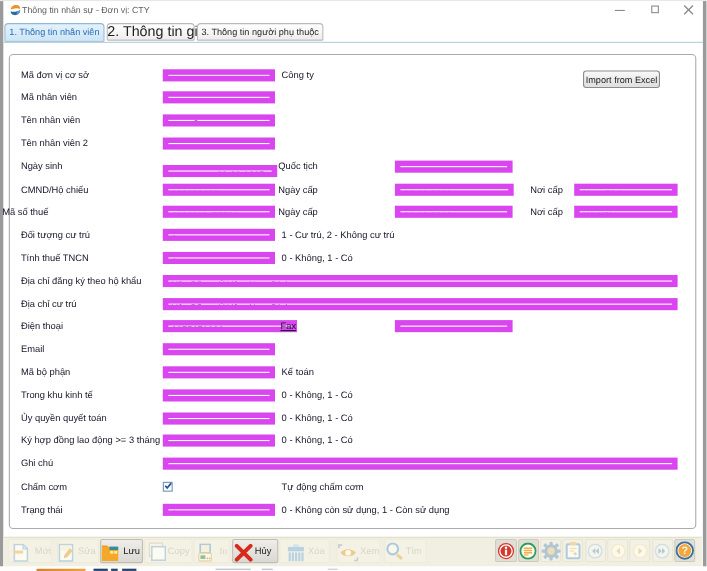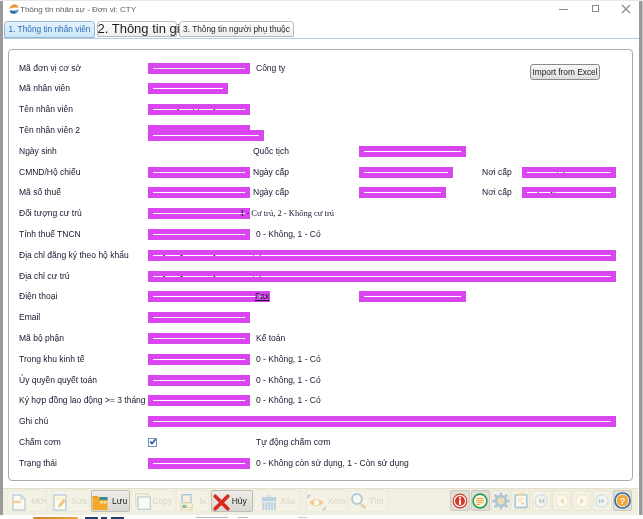--- a/index.html
+++ b/index.html
@@ -41,44 +41,44 @@
  background:linear-gradient(#ffffff,#ededed);border:1px solid #b9b9b9;border-radius:3.5px 3.5px 1px 1px;
  font-size:13px;line-height:14px;text-align:center;color:#1f1f1f;white-space:nowrap;">2. Thông tin giảm trừ</div>
 <div class="abs" style="left:179px;top:21px;width:115px;height:16px;box-sizing:border-box;
  background:linear-gradient(#ffffff,#ededed);border:1px solid #b9b9b9;border-radius:3.5px 3.5px 1px 1px;
  font-size:8.3px;line-height:14px;text-align:center;color:#1f1f1f;white-space:nowrap;">3. Thông tin người phụ thuộc</div>
 <div class="abs" style="left:8px;top:49px;width:625px;height:432px;box-sizing:border-box;border:1px solid #ababab;border-radius:4px;"></div>
 <div class="lbl" style="left:19px;top:62.5px;">Mã đơn vị cơ sở</div>
 <div class="inp dis" style="left:148px;top:62.5px;width:102px;">CTY</div>
 <div class="lbl" style="left:256px;top:62.5px;">Công ty</div>
 <div class="lbl" style="left:19px;top:83.3px;">Mã nhân viên</div>
-<div class="inp" style="left:148px;top:83.3px;width:80px;">NV001</div>
+<div class="inp" style="left:148px;top:83.3px;width:102px;">NV001</div>
 <div class="lbl" style="left:19px;top:104.1px;">Tên nhân viên</div>
 <div class="inp" style="left:148px;top:104.1px;width:102px;">Nguyễn Thị Xuân</div>
 <div class="lbl" style="left:19px;top:124.9px;">Tên nhân viên 2</div>
 <div class="inp" style="left:148px;top:124.9px;width:102px;"></div>
 <div class="lbl" style="left:19px;top:145.7px;">Ngày sinh</div>
-<div class="inp" style="left:148px;top:130px;width:116px;padding-left:44px;">20-03-1985</div>
+<div class="inp" style="left:148px;top:150px;width:104px;padding-left:44px;">20-03-1985</div>
 <div class="lbl" style="left:253px;top:145.7px;">Quốc tịch</div>
 <div class="inp" style="left:359px;top:145.7px;width:107px;"></div>
 <div class="lbl" style="left:19px;top:166.5px;">CMND/Hộ chiếu</div>
 <div class="inp" style="left:148px;top:166.5px;width:102px;">180122480</div>
 <div class="lbl" style="left:253px;top:166.5px;">Ngày cấp</div>
-<div class="inp" style="left:359px;top:166.5px;width:94px;">09-12-2008</div>
+<div class="inp" style="left:359px;top:166.5px;width:108px;">09-12-2008</div>
 <div class="lbl" style="left:482px;top:166.5px;">Nơi cấp</div>
 <div class="inp" style="left:522px;top:166.5px;width:94px;">Nam Định</div>
-<div class="lbl" style="left:19px;top:187.3px;">Mã số thuế</div>
+<div class="lbl" style="left:2px;top:187.3px;">Mã số thuế</div>
 <div class="inp" style="left:148px;top:187.3px;width:102px;">0101123455566</div>
 <div class="lbl" style="left:253px;top:187.3px;">Ngày cấp</div>
-<div class="inp" style="left:359px;top:187.3px;width:87px;">01-10-2010</div>
+<div class="inp" style="left:359px;top:187.3px;width:107px;">01-10-2010</div>
 <div class="lbl" style="left:482px;top:187.3px;">Nơi cấp</div>
 <div class="inp" style="left:522px;top:187.3px;width:94px;">Hà Nội</div>
 <div class="lbl" style="left:19px;top:208.1px;">Đối tượng cư trú</div>
 <div class="inp" style="left:148px;top:208.1px;width:102px;">1</div>
-<div class="lbl" style="left:240px;top:208.1px;font-family:Liberation Serif, serif;">1 - Cư trú, 2 - Không cư trú</div>
+<div class="lbl" style="left:256px;top:208.1px;">1 - Cư trú, 2 - Không cư trú</div>
 <div class="lbl" style="left:19px;top:228.9px;">Tính thuế TNCN</div>
 <div class="inp" style="left:148px;top:228.9px;width:102px;">1</div>
 <div class="lbl" style="left:256px;top:228.9px;">0 - Không, 1 - Có</div>
 <div class="lbl" style="left:19px;top:249.7px;">Địa chỉ đăng ký theo hộ khẩu</div>
 <div class="inp" style="left:148px;top:249.7px;width:468px;">Yên Đồng, Ý Yên, Nam Định</div>
 <div class="lbl" style="left:19px;top:270.5px;">Địa chỉ cư trú</div>
 <div class="inp" style="left:148px;top:270.5px;width:468px;">Yên Đồng, Ý Yên, Nam Định</div>
 <div class="lbl" style="left:19px;top:291.3px;">Điện thoại</div>
 <div class="inp" style="left:148px;top:291.3px;width:122px;">0975678900</div>
 <div class="lbl" style="left:255px;top:291.3px;text-decoration:underline;">Fax</div>

